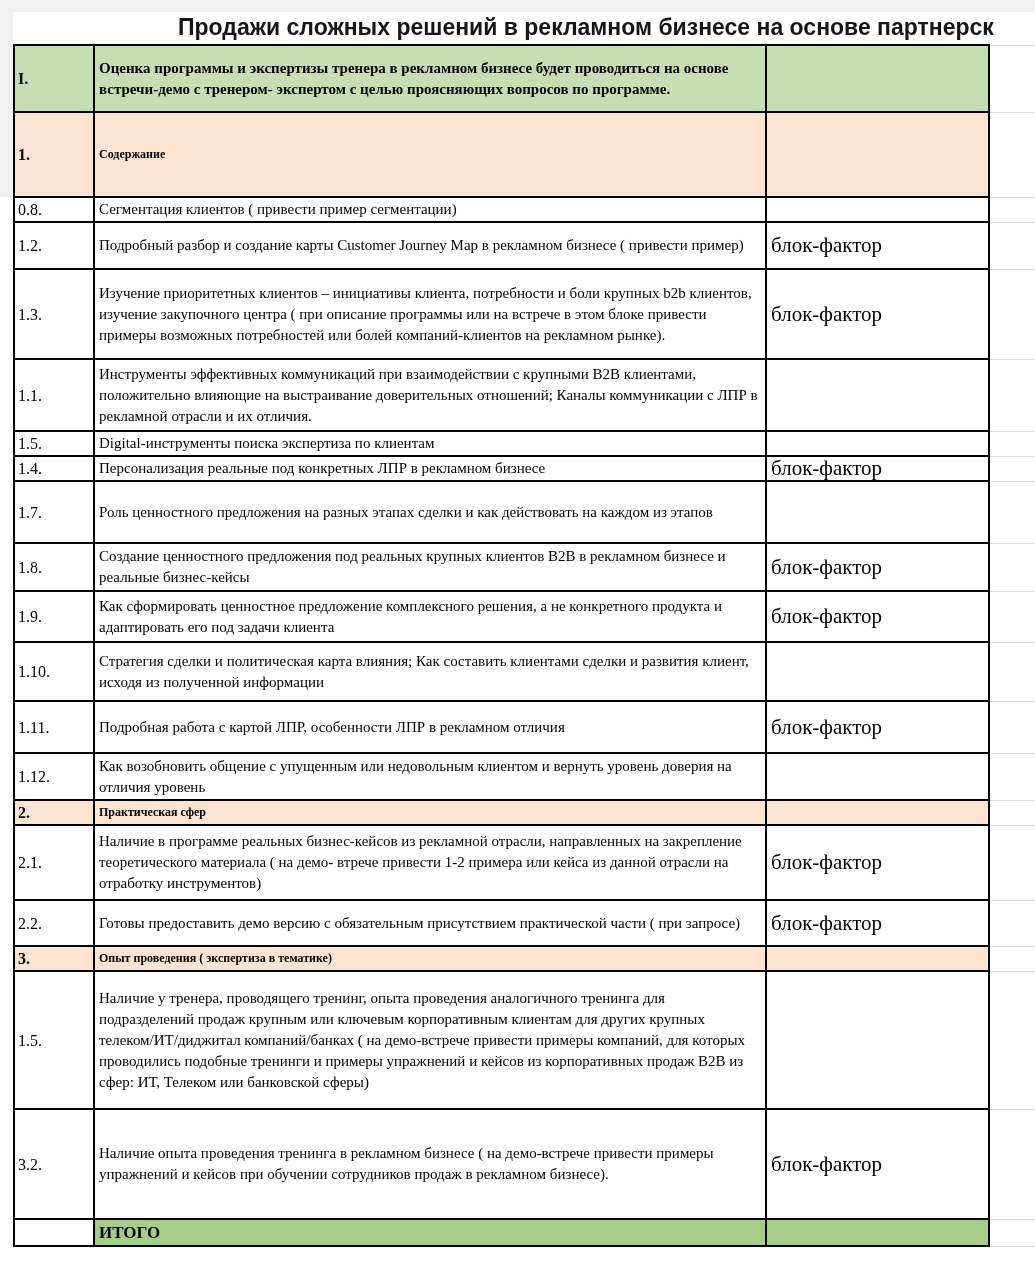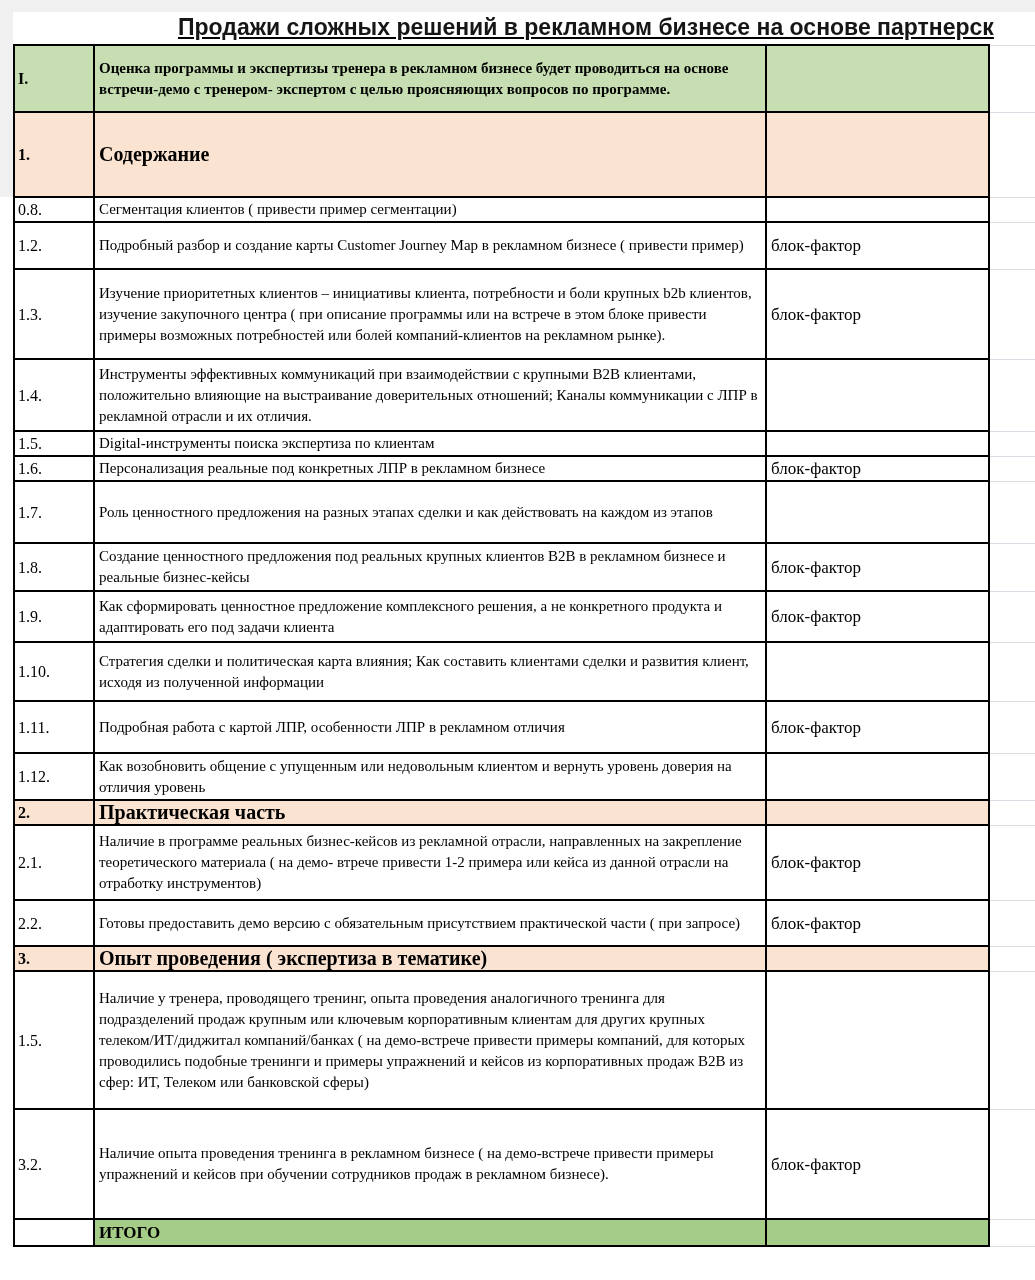--- a/index.html
+++ b/index.html
@@ -2,40 +2,40 @@
 <html><head>
 <meta charset="utf-8">
 <style>
   html,body{margin:0;padding:0;}
   body{
     width:1035px;height:1280px;position:relative;overflow:hidden;
     background:#ffffff;font-family:"Liberation Serif",serif;color:#000;
   }
   .top-band{position:absolute;top:0;left:0;width:1035px;height:12px;background:#f0f0f1;}
   .left-margin{position:absolute;top:12px;left:0;width:13px;height:185px;background:#f0f0f1;}
-  .title-row{position:absolute;top:12px;left:13px;width:1022px;height:28px;background:#ffffff;overflow:hidden;text-decoration:underline;}
+  .title-row{position:absolute;top:12px;left:13px;width:1022px;height:28px;background:#ffffff;overflow:hidden;}
   .title-row .title{
     font-family:"Liberation Sans",sans-serif;font-weight:bold;font-size:23px;
     line-height:31px;white-space:nowrap;padding-left:165px;color:#161616;
   }
   table.sheet{
     position:absolute;top:44px;left:13px;width:1023px;
     border-collapse:collapse;table-layout:fixed;
   }
   td{
     border:2px solid #000;box-sizing:border-box;vertical-align:middle;
     font-size:15px;line-height:21px;padding:1px 4px;overflow:hidden;
   }
   td.c-num{padding-left:3px;font-size:16px;}
-  td.c-factor{font-size:17px;}
+  td.c-factor{font-size:21px;}
   td.ghost{border:0;border-bottom:1px solid #dcdce4;background:#ffffff;padding:0;}
   tr.first-row td.ghost{border-top:1px solid #dcdce4;}
   tr.row-green td:not(.ghost){background:#c6deb2;font-weight:bold;}
   tr.row-section td:not(.ghost){background:#fbe3d2;font-weight:bold;}
-  tr.row-section td.c-text{font-size:20px;}
+  tr.row-section td.c-text{font-size:12px;}
   tr.row-total td:not(.ghost){background:#a6cd88;font-weight:bold;}
   tr.row-total td.c-text{font-size:17px;}
   tr.row-total td.c-num{background:#ffffff;}
 </style>
 </head>
 <body>
 
 <div class="top-band"></div>
 <div class="left-margin"></div>
 
@@ -75,33 +75,33 @@
         <td class="c-factor">блок-фактор</td>
         <td class="ghost"></td>
       </tr>
       <tr class="row-item" style="height: 90px;">
         <td class="c-num">1.3.</td>
         <td class="c-text">Изучение приоритетных клиентов – инициативы клиента, потребности и боли крупных b2b клиентов, изучение закупочного центра ( при описание программы или на встрече в этом блоке привести примеры возможных потребностей или болей компаний-клиентов на рекламном рынке).</td>
         <td class="c-factor">блок-фактор</td>
         <td class="ghost"></td>
       </tr>
       <tr class="row-item" style="height: 72px;">
-        <td class="c-num">1.4.</td>
+        <td class="c-num">1.1.</td>
         <td class="c-text">Инструменты эффективных коммуникаций при взаимодействии с крупными B2B клиентами, положительно влияющие на выстраивание доверительных отношений; Каналы коммуникации с ЛПР в рекламной отрасли и их отличия.</td>
         <td class="c-factor"></td>
         <td class="ghost"></td>
       </tr>
       <tr class="row-item" style="height: 22px;">
         <td class="c-num">1.5.</td>
         <td class="c-text">Digital-инструменты поиска экспертиза по клиентам</td>
         <td class="c-factor"></td>
         <td class="ghost"></td>
       </tr>
       <tr class="row-item" style="height: 24px;">
-        <td class="c-num">1.6.</td>
+        <td class="c-num">1.4.</td>
         <td class="c-text">Персонализация реальные под конкретных ЛПР в рекламном бизнесе</td>
         <td class="c-factor">блок-фактор</td>
         <td class="ghost"></td>
       </tr>
       <tr class="row-item" style="height: 62px;">
         <td class="c-num">1.7.</td>
         <td class="c-text">Роль ценностного предложения на разных этапах сделки и как действовать на каждом из этапов</td>
         <td class="c-factor"></td>
         <td class="ghost"></td>
       </tr>
@@ -130,21 +130,21 @@
         <td class="ghost"></td>
       </tr>
       <tr class="row-item" style="height: 47px;">
         <td class="c-num">1.12.</td>
         <td class="c-text">Как возобновить общение с упущенным или недовольным клиентом и вернуть уровень доверия на отличия уровень</td>
         <td class="c-factor"></td>
         <td class="ghost"></td>
       </tr>
       <tr class="row-section" style="height: 24px;">
         <td class="c-num">2.</td>
-        <td class="c-text">Практическая часть</td>
+        <td class="c-text">Практическая сфер</td>
         <td class="c-factor"></td>
         <td class="ghost"></td>
       </tr>
       <tr class="row-item" style="height: 75px;">
         <td class="c-num">2.1.</td>
         <td class="c-text">Наличие в программе реальных бизнес-кейсов из рекламной отрасли, направленных на закрепление теоретического материала ( на демо- втрече привести 1-2 примера или кейса из данной отрасли на отработку инструментов)</td>
         <td class="c-factor">блок-фактор</td>
         <td class="ghost"></td>
       </tr>
       <tr class="row-item" style="height: 46px;">

